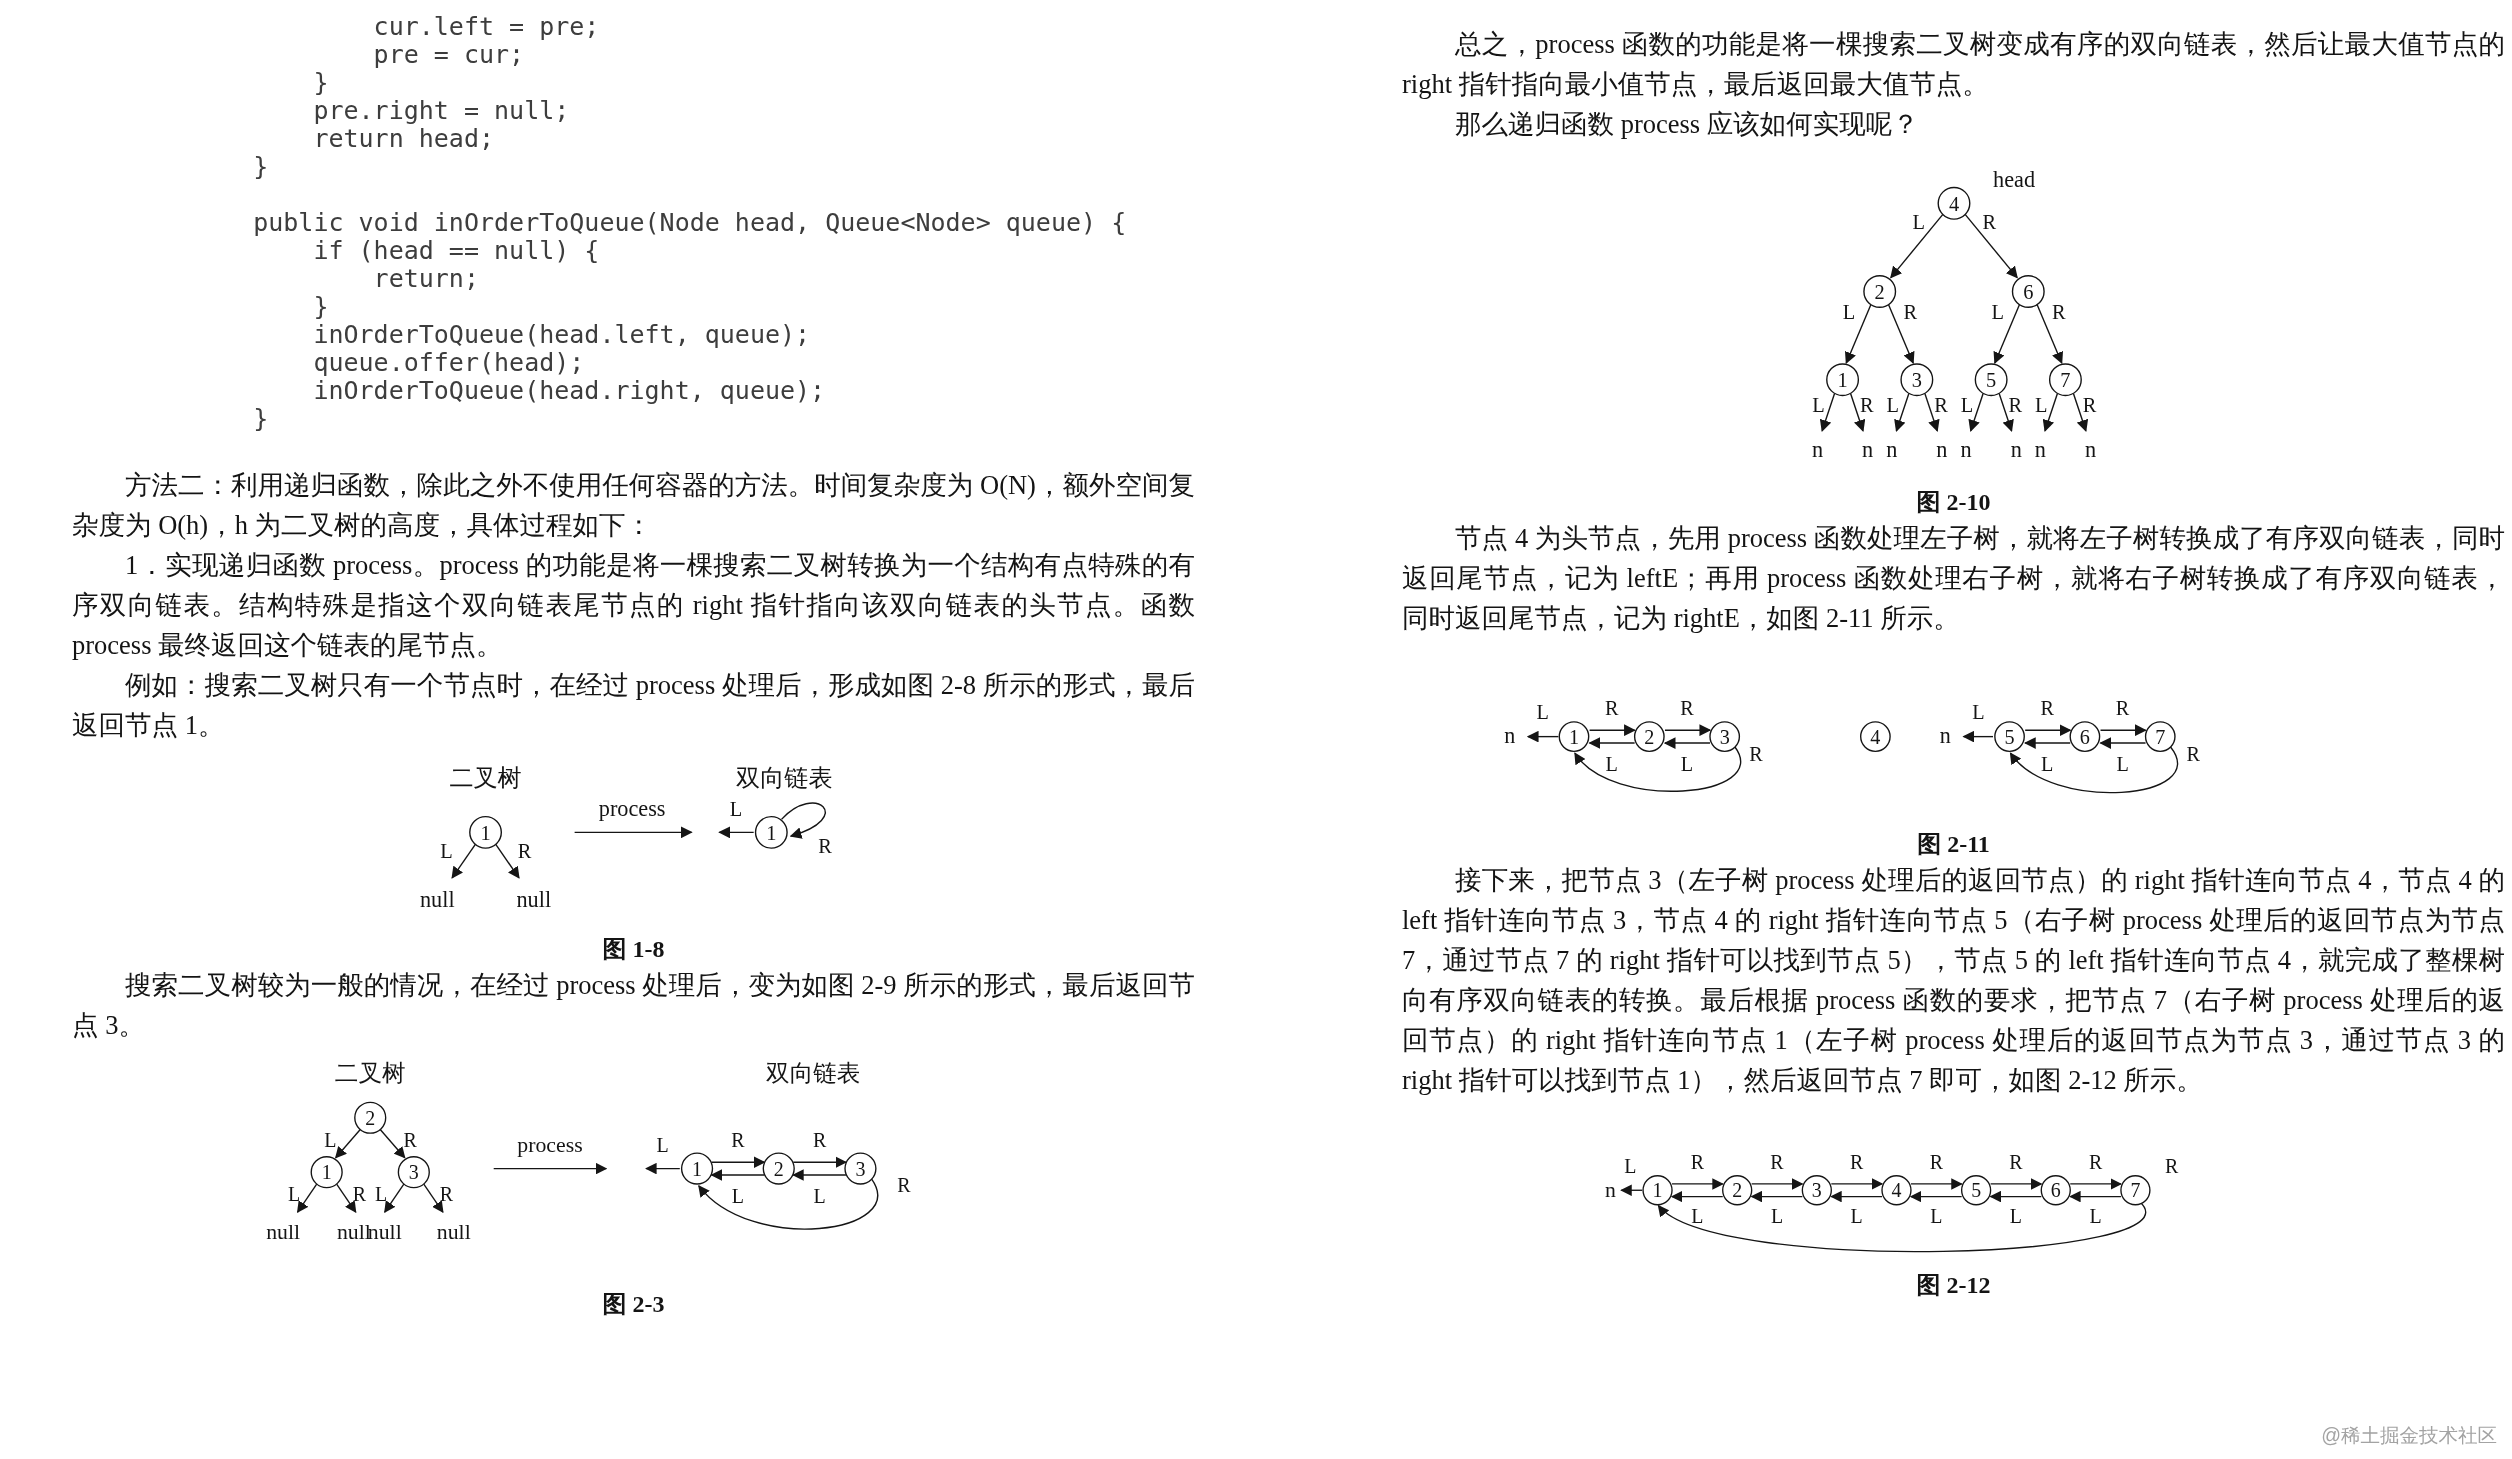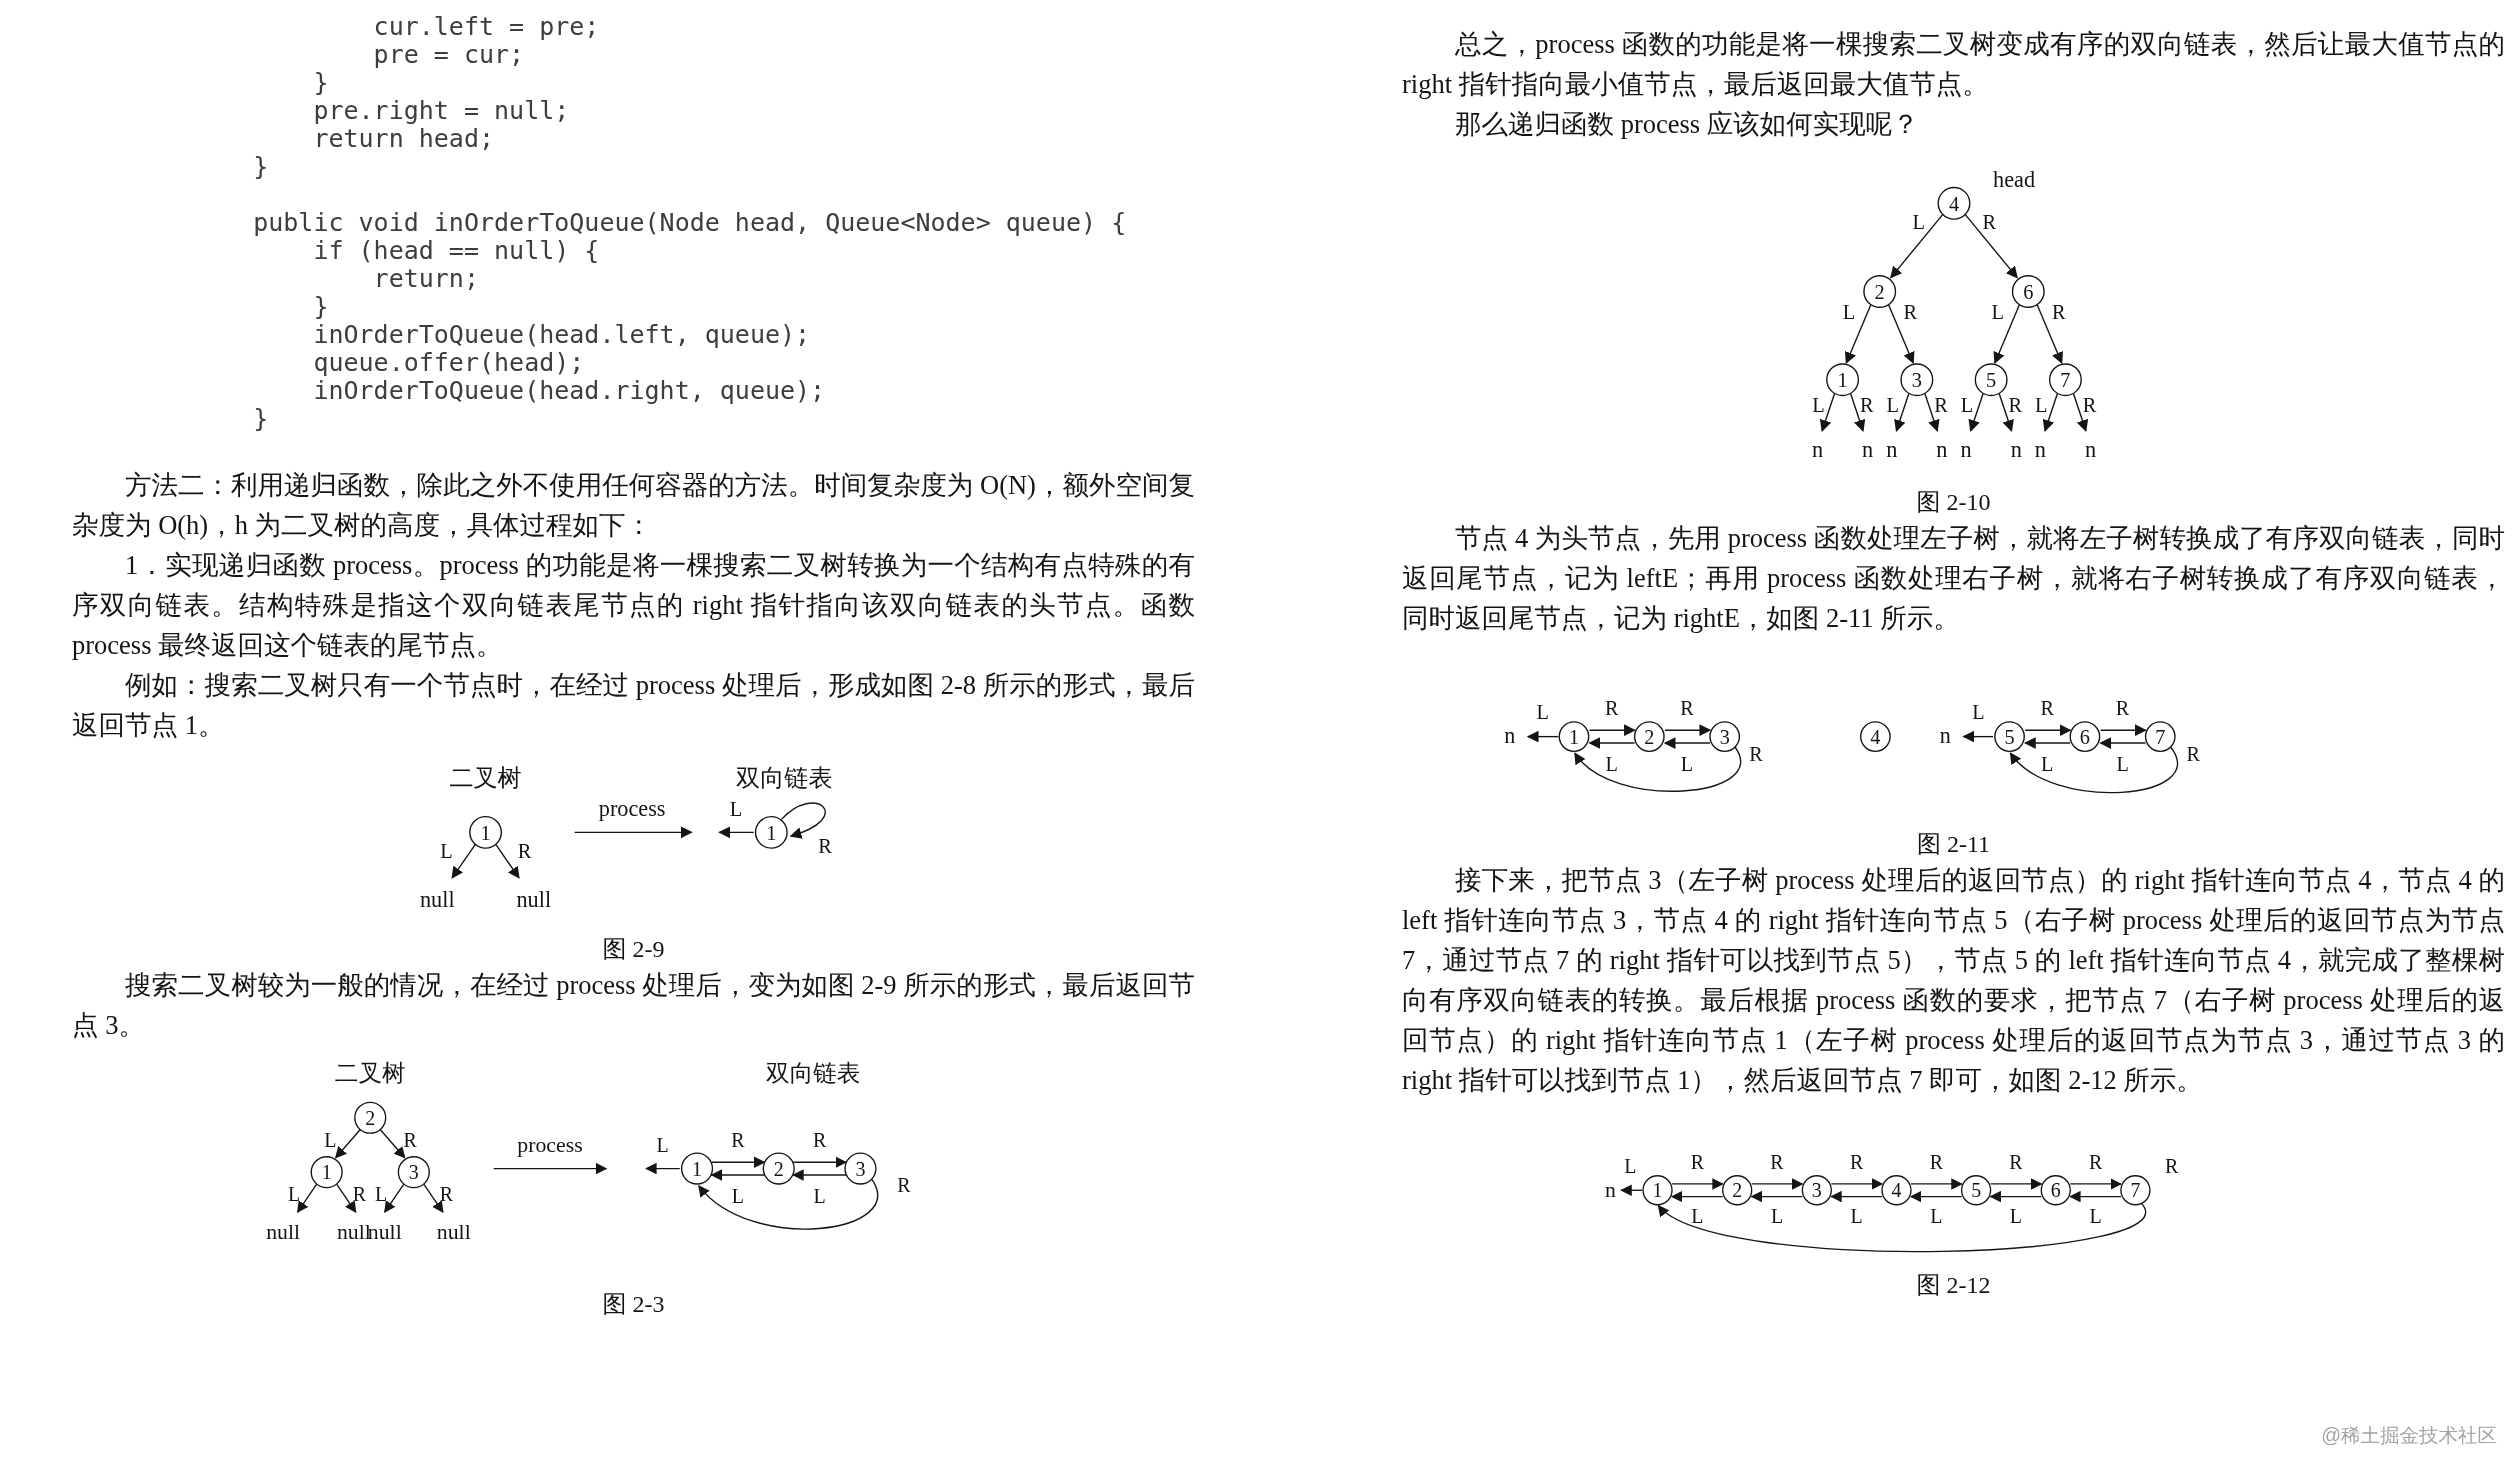--- a/index.html
+++ b/index.html
@@ -16,21 +16,21 @@
 
   p.body { font-size:26.5px; line-height:40px; text-align:justify;
            text-indent:2em; color:#141414; }
 
   .figure { text-align:center; }
   .fig-2-8  { margin-top:15px; }
   .fig-2-9  { margin-top:11px; }
   .fig-2-10 { margin-top:11px; }
   .fig-2-11 { margin-top:15px; }
   .fig-2-12 { margin-top:13px; }
-  .caption { font-size:24px; line-height:32px; margin-top:5.6px; color:#141414; }
+  .caption { font-size:24px; line-height:32px; margin-top:5.6px; color:#141414;font-weight:bold; }
   p.after-fig { }
 
   svg.fig { display:inline-block; vertical-align:top; }
   svg.fig line, svg.fig path { stroke:#151515; stroke-width:1.5; fill:none; }
   svg.fig circle { fill:#ffffff; stroke:#151515; stroke-width:1.5; }
   svg.fig text { fill:#151515; font-family:"Liberation Serif","DejaVu Serif",serif; }
   svg.fig text.nl   { font-size:22px; text-anchor:middle; }
   svg.fig text.lab  { font-size:22px; text-anchor:middle; }
   svg.fig text.word { font-size:24px; text-anchor:middle; }
   svg.fig text.zh   { font-size:26px; text-anchor:middle; }
@@ -90,21 +90,21 @@
       <text class="nl" x="150" y="86">1</text>
       <text class="nl" x="458" y="86">1</text>
       <text class="lab" x="108" y="106">L</text>
       <text class="lab" x="192" y="106">R</text>
       <text class="word" x="98" y="158">null</text>
       <text class="word" x="202" y="158">null</text>
       <text class="word" x="308" y="60">process</text>
       <text class="lab" x="420" y="60">L</text>
       <text class="lab" x="516" y="100">R</text>
     </svg>
-    <div class="caption">图 2-9</div>
+    <div class="caption">图 1-8</div>
   </div>
 
   <p class="body after-fig">搜索二叉树较为一般的情况，在经过 process 处理后，变为如图 2-9 所示的形式，最后返回节点 3。</p>
 
   <div class="figure fig-2-9">
     <svg class="fig" viewBox="0 0 900 250" width="817" height="227">
       <text class="zh" x="160" y="28">二叉树</text>
       <text class="zh" x="648" y="28">双向链表</text>
       <g>
         <line x1="149" y1="81" x2="122" y2="112" marker-end="url(#arr)"></line>

